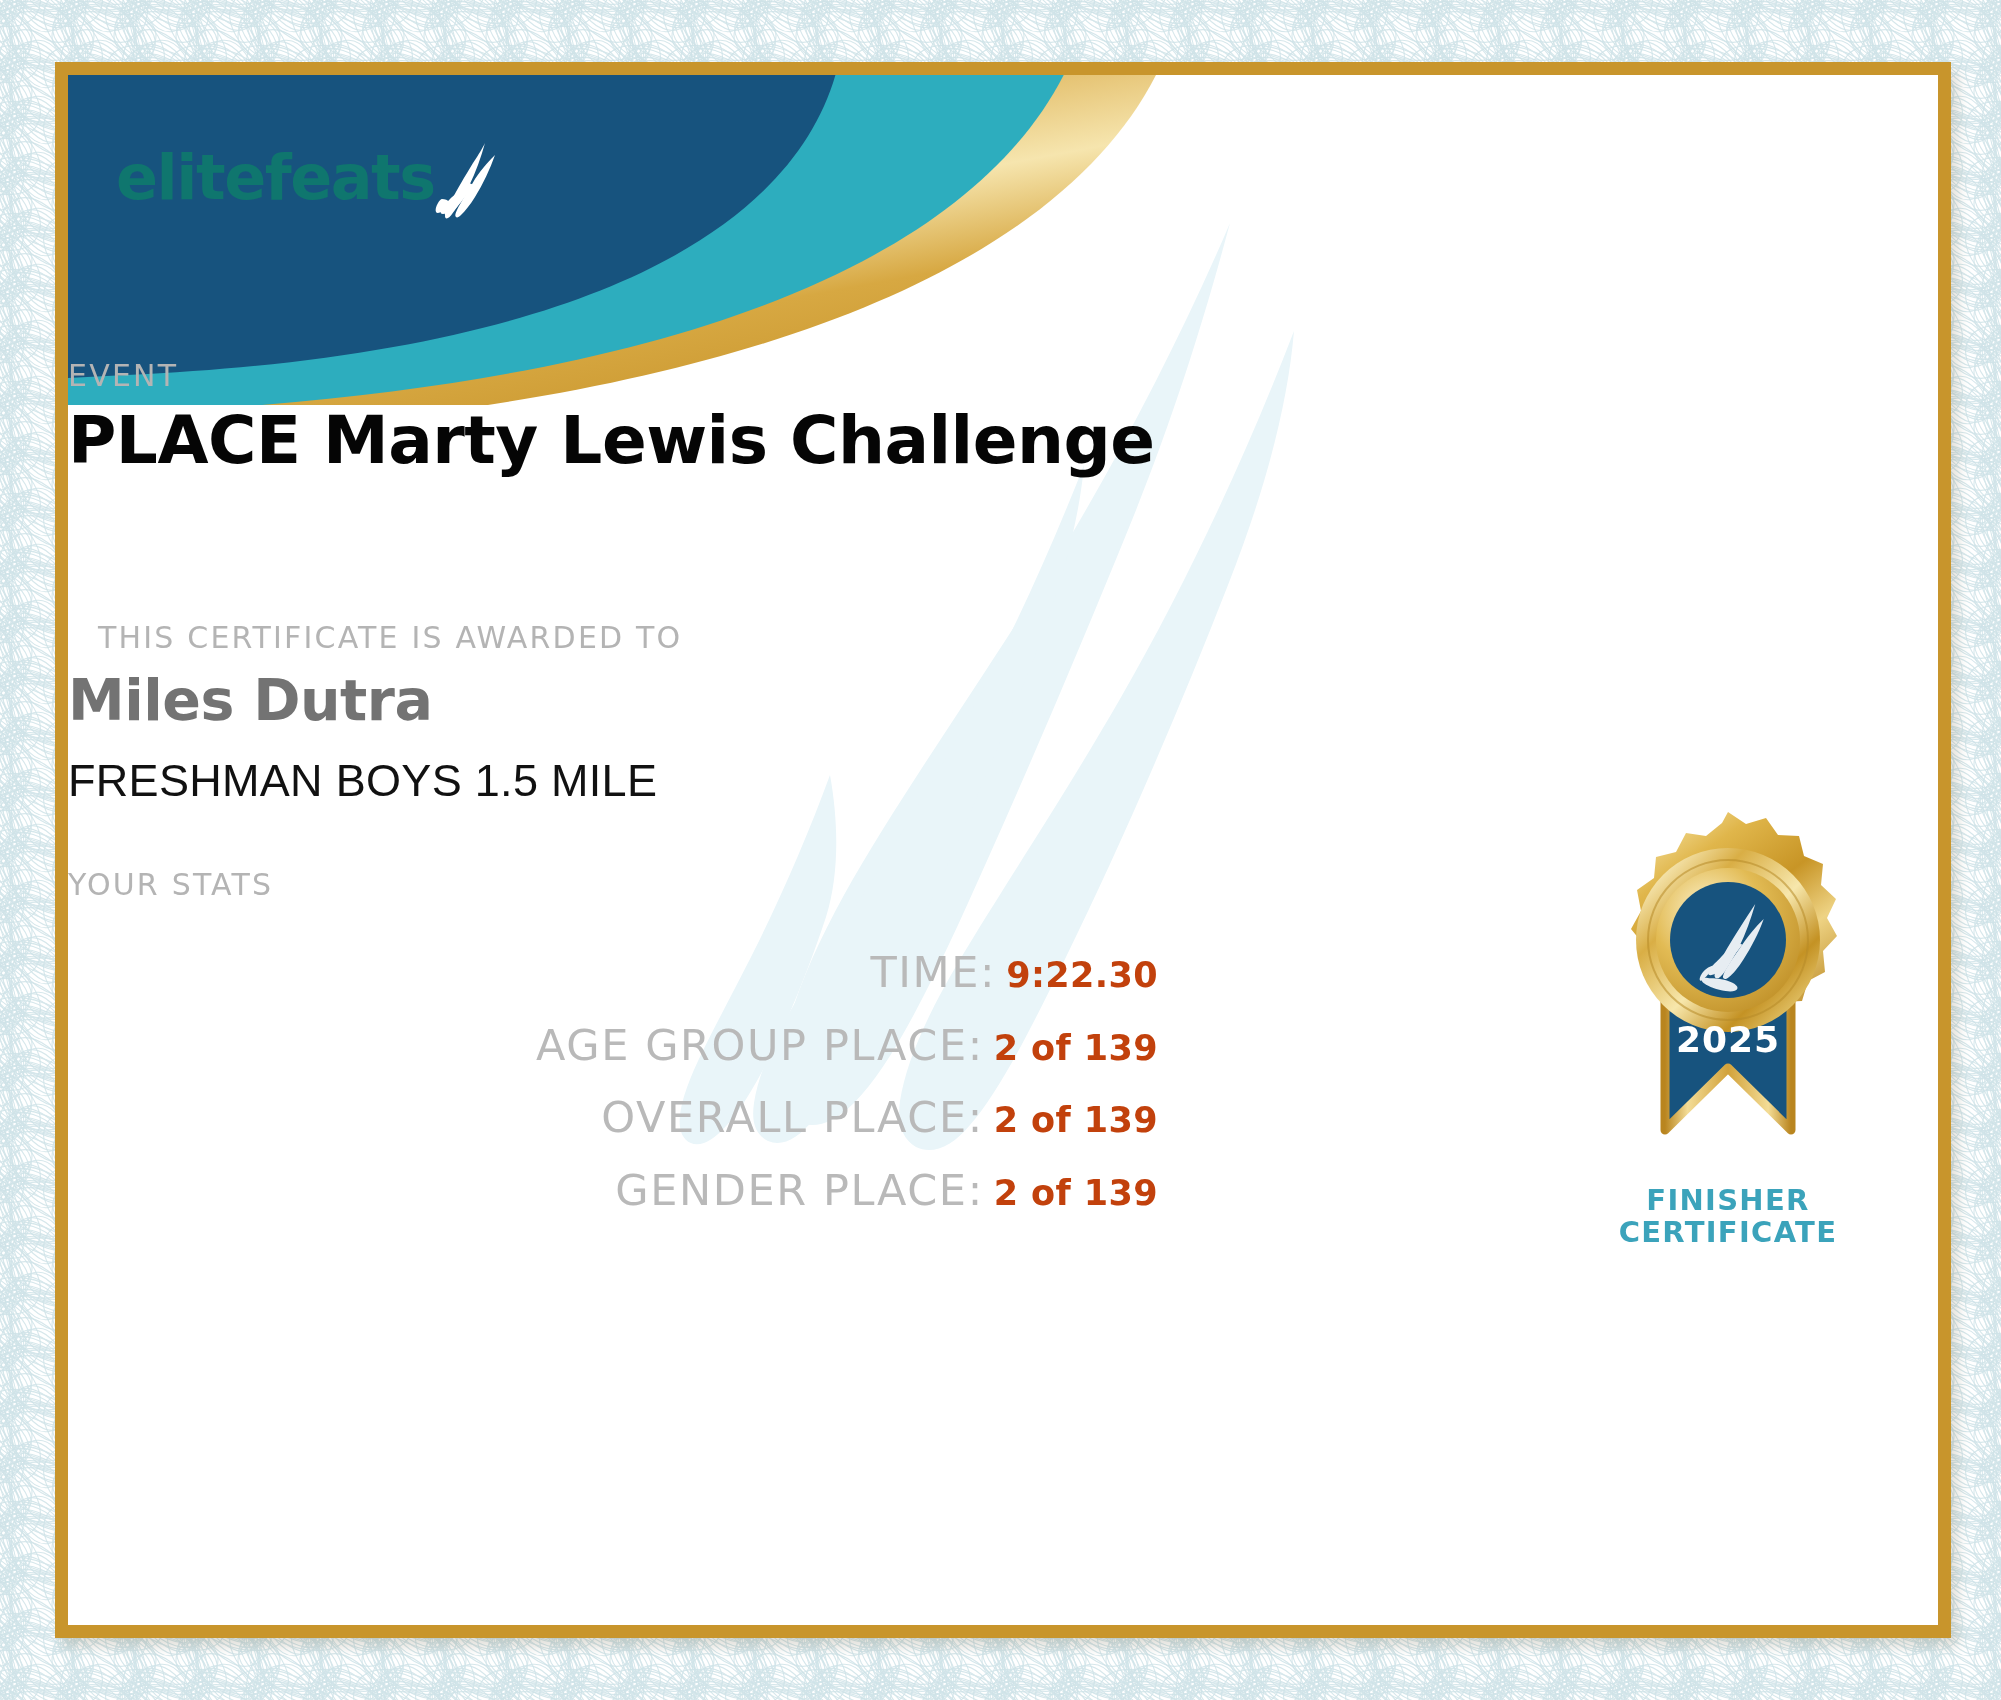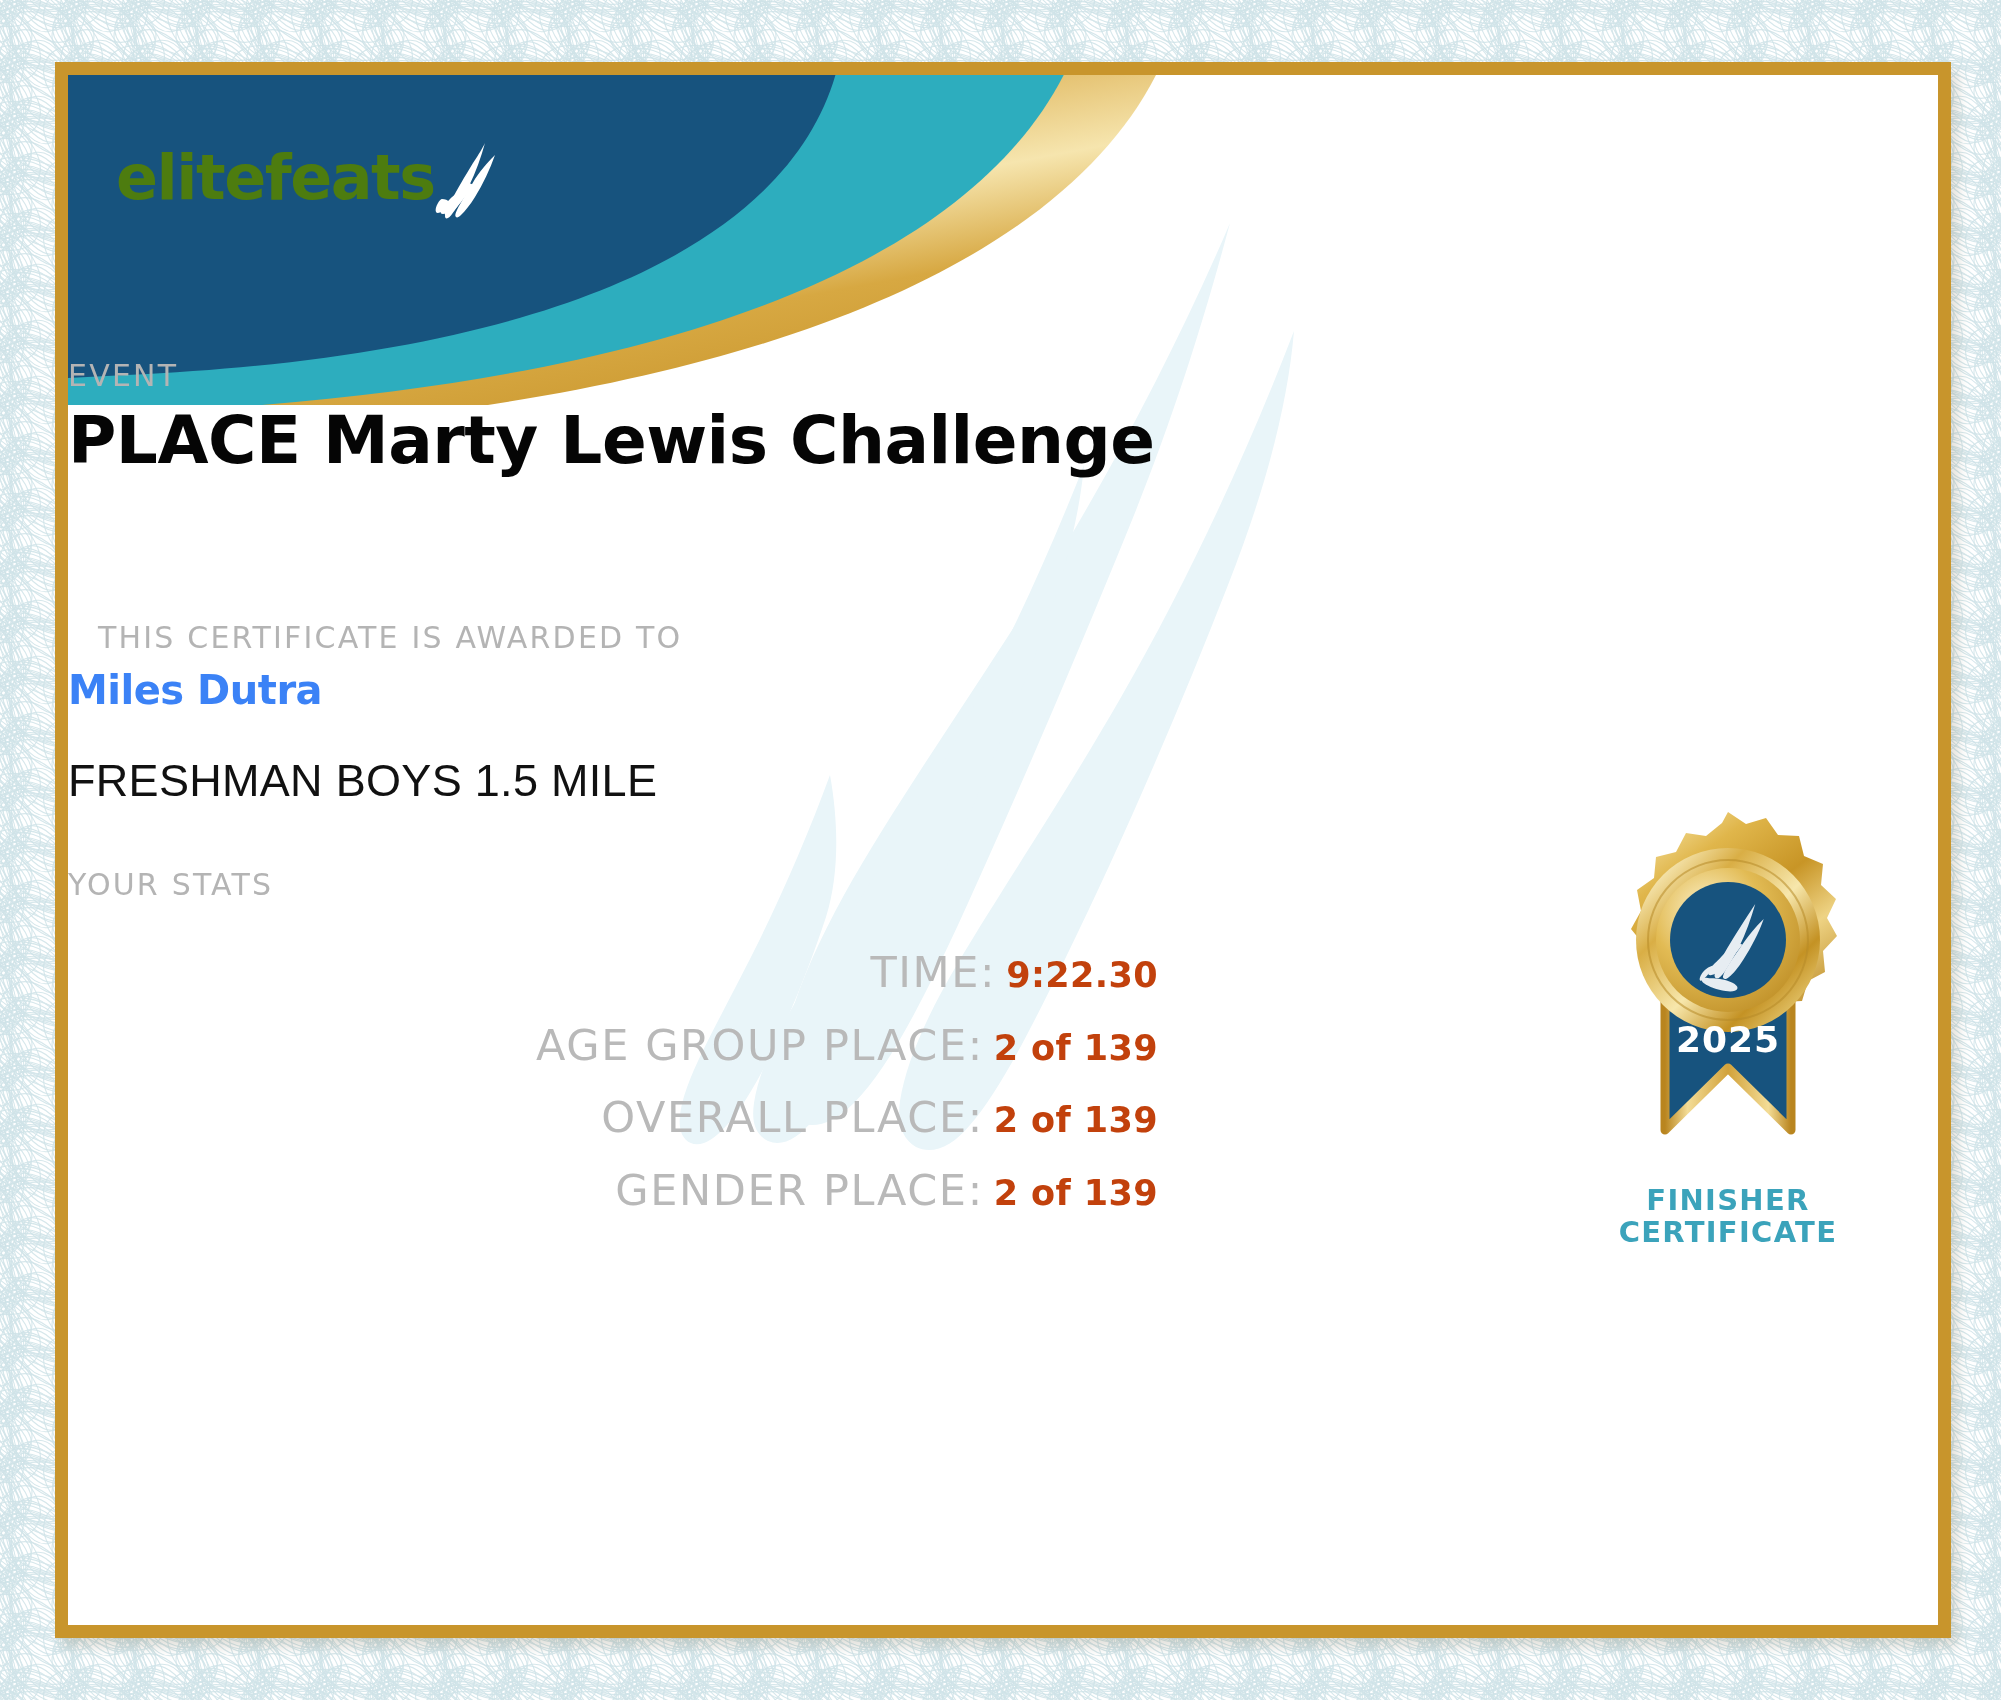--- a/index.html
+++ b/index.html
@@ -27,21 +27,21 @@
 
   
   .header-art{position:absolute;left:0;top:0;width:100%;height:330px;z-index:3;}
 
   
   .watermark{position:absolute;left:420px;top:60px;width:900px;height:1060px;z-index:3;opacity:1;}
 
   
   .logo{position:absolute;left:48px;top:62px;z-index:6;display:flex;align-items:center;gap:2px;}
   .logo-word{
-    color:#4d7c0f;font-size:62px;letter-spacing:-1.5px;
+    color:#0f766e;font-size:62px;letter-spacing:-1.5px;
     font-weight:700;line-height:1;
     font-family:"DejaVu Sans", sans-serif;
   }
   .logo-wing{width:66px;height:78px;margin-left:-2px;margin-top:4px;}
 
   
   .content{position:absolute;left:0;top:0;width:100%;height:100%;z-index:5;}
 
   .lbl{
     color:#b4b4b4;
@@ -52,21 +52,21 @@
   .label-event{position:absolute;top:283px;left:0;right:0;font-size:30px;}
   .event-name{
     position:absolute;top:327px;left:0;right:0;
     color:#050505;font-size:66px;font-weight:700;
     font-family:"DejaVu Sans", sans-serif;
     letter-spacing:-.5px;
   }
   .label-awarded{position:absolute;top:545px;left:0;right:0;font-size:30px;padding-left:30px;}
   .awardee{
     position:absolute;top:592px;left:0;right:0;
-    color:#3b82f6;font-size:40px;font-weight:700;
+    color:#737373;font-size:57px;font-weight:700;
     font-family:"DejaVu Sans", sans-serif;
     letter-spacing:-.5px;
   }
   .division{
     position:absolute;top:680px;left:0;right:0;
     color:#111111;font-size:45px;font-weight:400;
     font-family:"Liberation Sans", sans-serif;
     letter-spacing:.3px;
   }
   .label-stats{position:absolute;top:792px;left:0;right:0;font-size:30px;}

